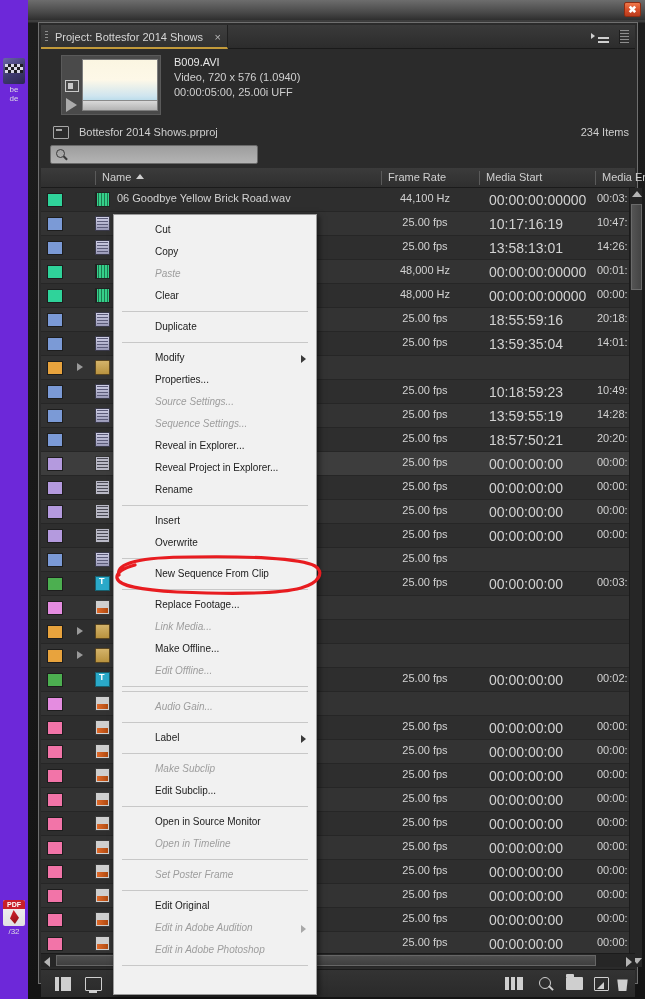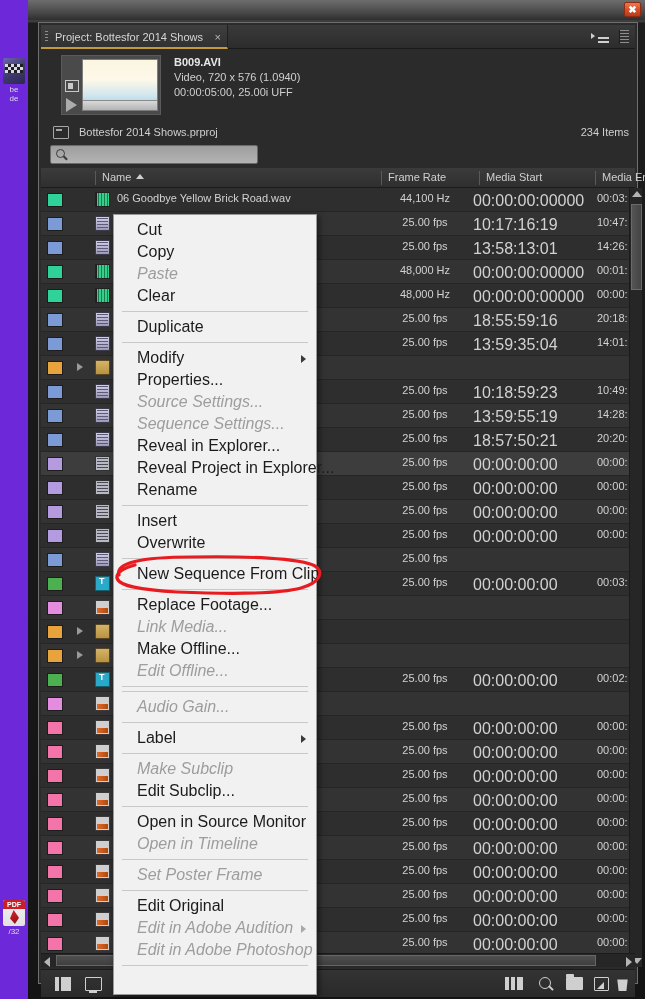--- a/index.html
+++ b/index.html
@@ -75,21 +75,21 @@
       background: linear-gradient(180deg,#d9d9d9,#b4b4b4); border-top:1px solid #8a8a8a; }
   .thumb-img u { position:absolute; left:1px; bottom:1px; width:7px; height:6px;
       background:#efefef; border:1px solid #8a8a8a; }
   .icn-poster { position:absolute; left:3px; top:24px; width:14px; height:12px;
       border:1px solid #c9c9c9; }
   .icn-poster:after{ content:""; position:absolute; left:2px; top:2px; width:5px;height:6px;background:#c9c9c9;}
   .icn-play { position:absolute; left:4px; top:42px; width:0;height:0;
       border-left:11px solid #bdbdbd; border-top:7px solid transparent; border-bottom:7px solid transparent;
       opacity:.85; cursor:pointer;}
   .meta { position:absolute; left:133px; top:6px; color:#cfcfcf; font-size:11px; line-height:15px; }
-  .meta .t { font-weight:bold; color:#e6e6e6; }
+  .meta .t { font-weight:normal; color:#e6e6e6; }
 
   
   .projrow { position:absolute; left:41px; top:124px; width:594px; height:20px; color:#cfcfcf; font-size:11px; }
   .proj-ico { position:absolute; left:12px; top:2px; width:16px; height:13px;
       border:1px solid #a6a6a6; border-radius:1px; }
   .proj-ico:after{content:"";position:absolute;left:2px;top:2px;width:6px;height:2px;background:#a6a6a6;}
   .proj-name { position:absolute; left:38px; top:2px; }
   .items-count { position:absolute; right:6px; top:2px; }
 
   
@@ -114,21 +114,21 @@
   .tbl-body { position:absolute; left:41px; top:188px; width:594px; height:779px; overflow:hidden; background:#2e2e2e; }
   .row { position:relative; height:24px; border-bottom:1px solid #262626; }
   .row.alt { background:#333333; }
   .row.sel { background:#3d3d3d; }
   .swatch { position:absolute; left:6px; top:5px; width:16px; height:14px; border:1px solid #1d1d1d; }
   .discl { position:absolute; left:36px; top:7px; width:0;height:0;
       border-left:6px solid #9a9a9a;border-top:4px solid transparent;border-bottom:4px solid transparent;}
   .kind { position:absolute; left:54px; top:4px; width:15px; height:15px; }
   .rname { position:absolute; left:76px; top:4px; color:#d2d2d2; font-size:11px; white-space:nowrap; }
   .c-fr { position:absolute; left:342px; top:4px; width:84px; text-align:center; color:#d2d2d2; font-size:11px;}
-  .c-ms { position:absolute; left:432px; top:4px; width:100px; color:#d2d2d2; font-size:16px;}
+  .c-ms { position:absolute; left:448px; top:4px; width:100px; color:#d2d2d2; font-size:14px;}
   .c-me { position:absolute; left:556px; top:4px; width:60px; color:#d2d2d2; font-size:11px; overflow:hidden;}
 
   
   .k-audio { background:
       linear-gradient(90deg,#1e1e1e 0 1px,transparent 1px),
       repeating-linear-gradient(90deg,#35d08a 0 2px,#1c7a50 2px 3px);
       border:1px solid #222; }
   .k-video { background: linear-gradient(180deg,#cfcfe6,#9a9ab8);
       border:1px solid #3a3a4a; position:relative; }
   .k-video:after{content:"";position:absolute;left:1px;top:1px;right:1px;bottom:1px;
@@ -184,22 +184,22 @@
   .ico-new:after{content:"";position:absolute;left:2px;top:4px;width:7px;height:7px;background:#cfcfcf;
      clip-path:polygon(0 100%,100% 0,100% 100%);}
   .ico-trash { right:6px; width:13px;height:14px;background:#cfcfcf;
      clip-path:polygon(10% 18%,90% 18%,80% 100%,20% 100%);}
   .ico-trash:before{content:"";position:absolute;left:1px;top:-1px;width:11px;height:3px;background:#cfcfcf;border-radius:1px;}
 
   
   .ctxmenu { position:absolute; left:113px; top:214px; width:204px;
      background:#f1f1f1; border:1px solid #9a9a9a;
      box-shadow:2px 2px 6px rgba(0,0,0,.55); z-index:50; padding:4px 0 2px; }
-  .mi { position:relative; height:22px; line-height:22px; padding-left:23px;
-        font-size:16px; color:#1b1b1b; white-space:nowrap; cursor:pointer; }
+  .mi { position:relative; height:22px; line-height:22px; padding-left:41px;
+        font-size:10px; color:#1b1b1b; white-space:nowrap; cursor:pointer; }
   .mi.dis { color:#9d9d9d; cursor:default;font-style:italic; }
   .msep { height:1px; margin:4px 8px 4px 8px; background:#c8c8c8; }
   .sub-arrow { position:absolute; right:10px; top:8px; width:0;height:0;
       border-left:5px solid #3a3a3a;border-top:4px solid transparent;border-bottom:4px solid transparent;}
   .mi.dis .sub-arrow { border-left-color:#a8a8a8; }
 
   
   .annot { position:absolute; left:104px; top:546px; width:224px; height:42px;
            z-index:60; pointer-events:none; }
 </style>

